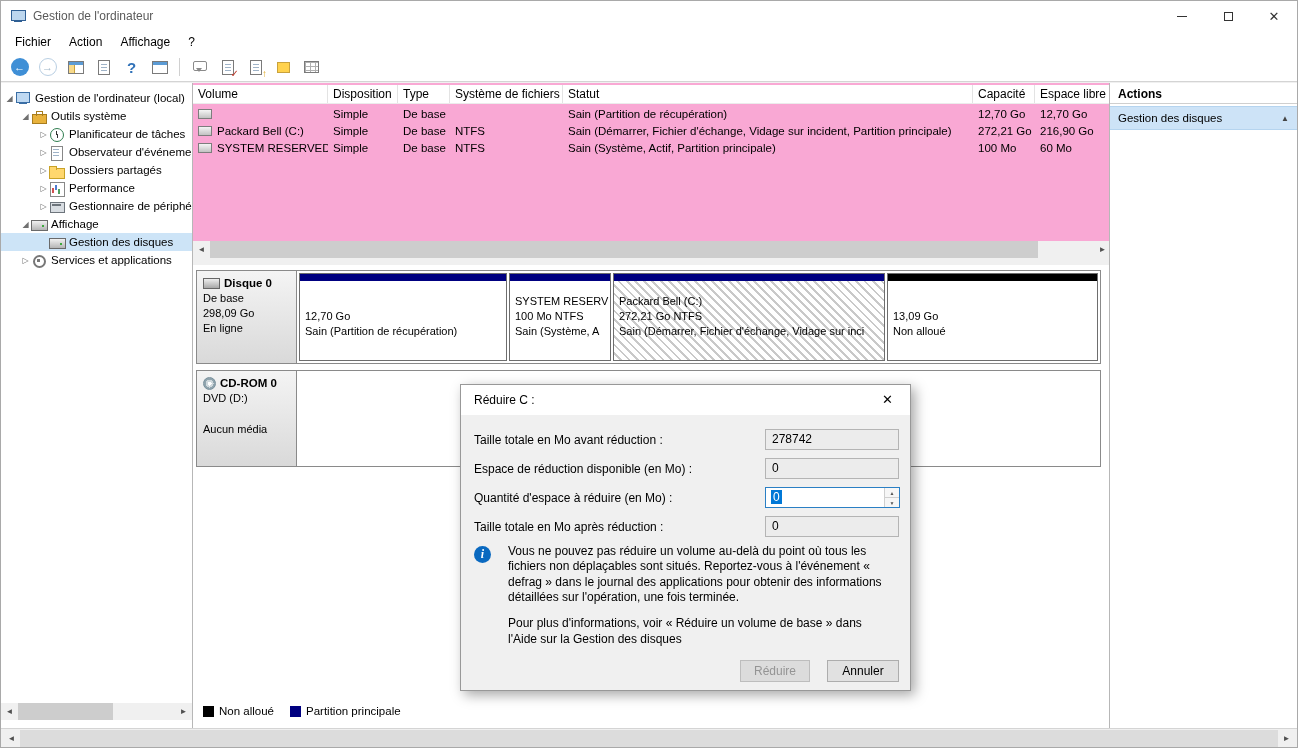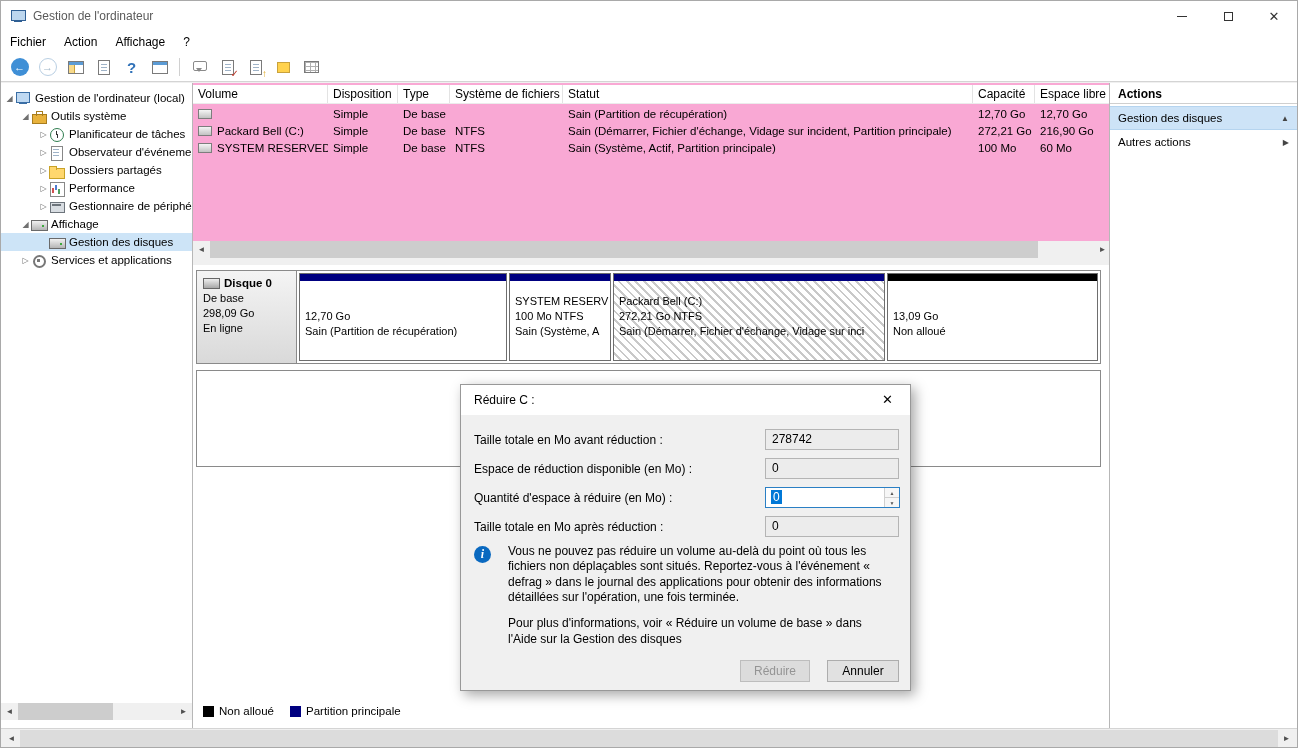--- a/index.html
+++ b/index.html
@@ -12,21 +12,21 @@
   .app-icon { position:relative; width:16px; height:14px; flex:none; }
   .app-icon::before { content:""; position:absolute; left:1px; top:1px; width:13px; height:9px; border:1px solid #2f5f94; background:#bcd6ee; }
   .app-icon::after { content:""; position:absolute; left:4px; top:11px; width:8px; height:2px; background:#2f5f94; }
   .title-text { margin-left:7px; color:#5a5a5a; }
   .win-controls { position:absolute; right:0; top:0; height:30px; display:flex; }
   .win-btn { width:46px; height:30px; display:flex; align-items:center; justify-content:center; color:#333; font-size:13px; }
   .glyph-min { width:10px; height:1px; background:#333; display:block; }
   .glyph-max { width:9px; height:9px; border:1px solid #333; display:block; }
 
   
-  .menubar { position:absolute; top:30px; left:0; right:0; height:22px; background:#fff; display:flex; align-items:center; }
+  .menubar { position:absolute; top:30px; left:0; right:0; height:22px; background:#fff; display:flex; align-items:center; padding-left:5px; }
   .menu-item { padding:3px 9px; }
 
   
   .toolbar { position:absolute; top:52px; left:0; right:0; height:29px; background:#fff; border-bottom:1px solid #d4d4d4; display:flex; align-items:center; padding-left:6px; gap:3px; }
   .tbtn { width:25px; height:23px; display:flex; align-items:center; justify-content:center; position:relative; }
   .circ { width:18px; height:18px; border-radius:50%; display:flex; align-items:center; justify-content:center; font-size:11px; }
   .circ-back { background:#3f8fd6; color:#fff; }
   .circ-fwd { background:#fff; border:1px solid #b9cfe3; color:#9fb6c9; }
   .ic-win16 { width:16px; height:13px; border:1px solid #7a7a7a; background:#fff; position:relative; }
   .ic-win16::before { content:""; position:absolute; top:0; left:0; right:0; height:3px; background:#5b9bd5; }
@@ -367,41 +367,45 @@
             <div class="ptxt">
               <div class="pname"></div>
               <div>13,09 Go</div>
               <div>Non alloué</div>
             </div>
           </div>
         </div>
       </div>
 
       <div class="drow drow-cd">
+        <div class="dhead">
+          <div class="dname">
+              <span class="hd-cd"></span>
+              <span>CD-ROM 0</span>
+            </div>
+          <div>DVD (D:)</div>
+          <div class="cd-status">Aucun média</div>
+        </div>
         <div class="dparts"></div>
       </div>
 
       <div class="legend">
         <span class="lg-sq lg-black"></span>
         <span>Non alloué</span>
         <span class="lg-sq lg-navy"></span>
         <span>Partition principale</span>
       </div>
     </div>
   </div>
 
   <div class="actions">
     <div class="actions-title">Actions</div>
     <div class="action-row action-sel">
       <span>Gestion des disques</span>
       <span class="chev">▲</span>
-    </div>
-    <div class="action-row">
-      <span>Autres actions</span>
-      <span class="chev">▶</span>
     </div>
   </div>
 
   <div class="bottom-scroll">
     <span class="bs-btn bs-left">◄</span>
     <span class="bs-thumb"></span>
     <span class="bs-btn bs-right">►</span>
   </div>
 
   <div class="dialog">

